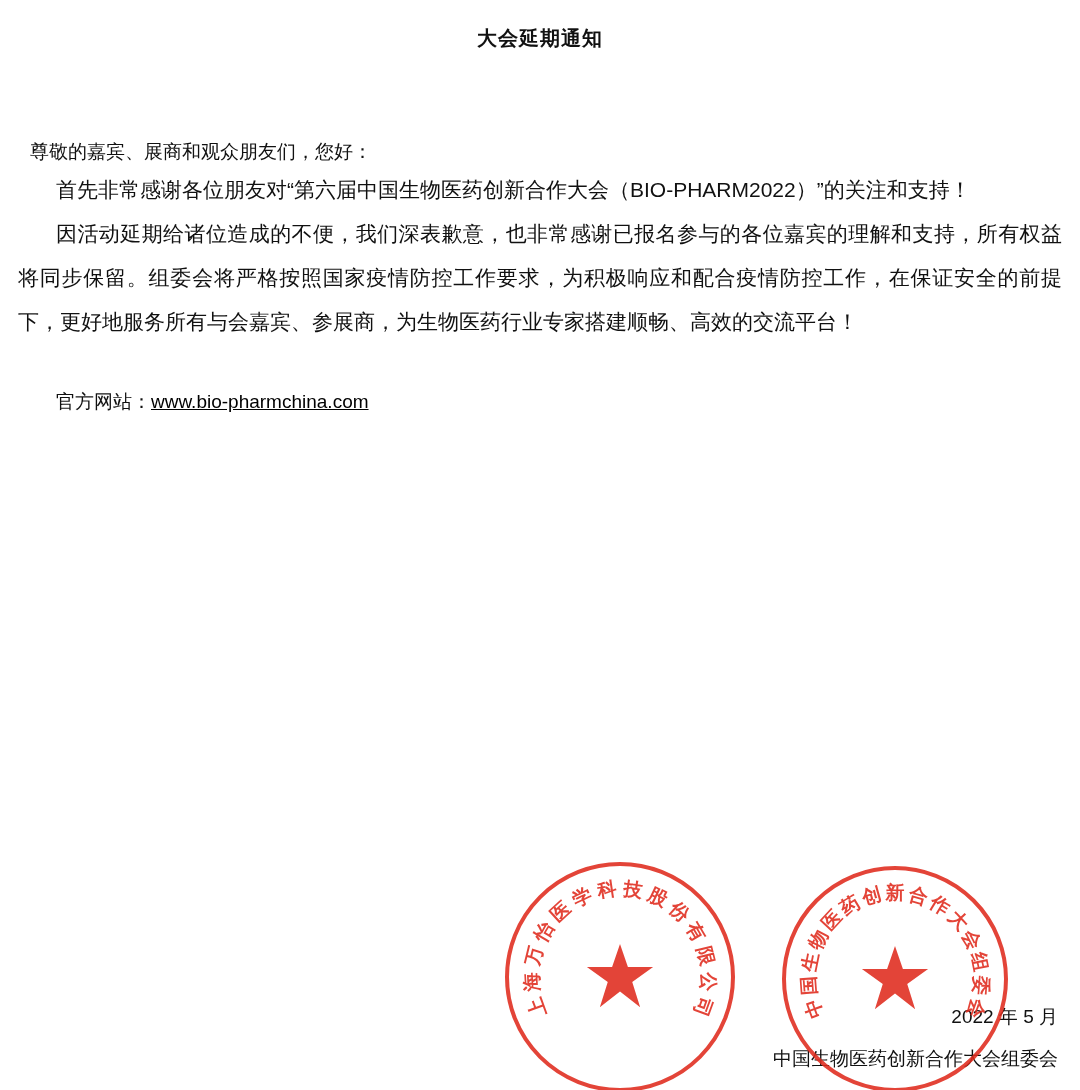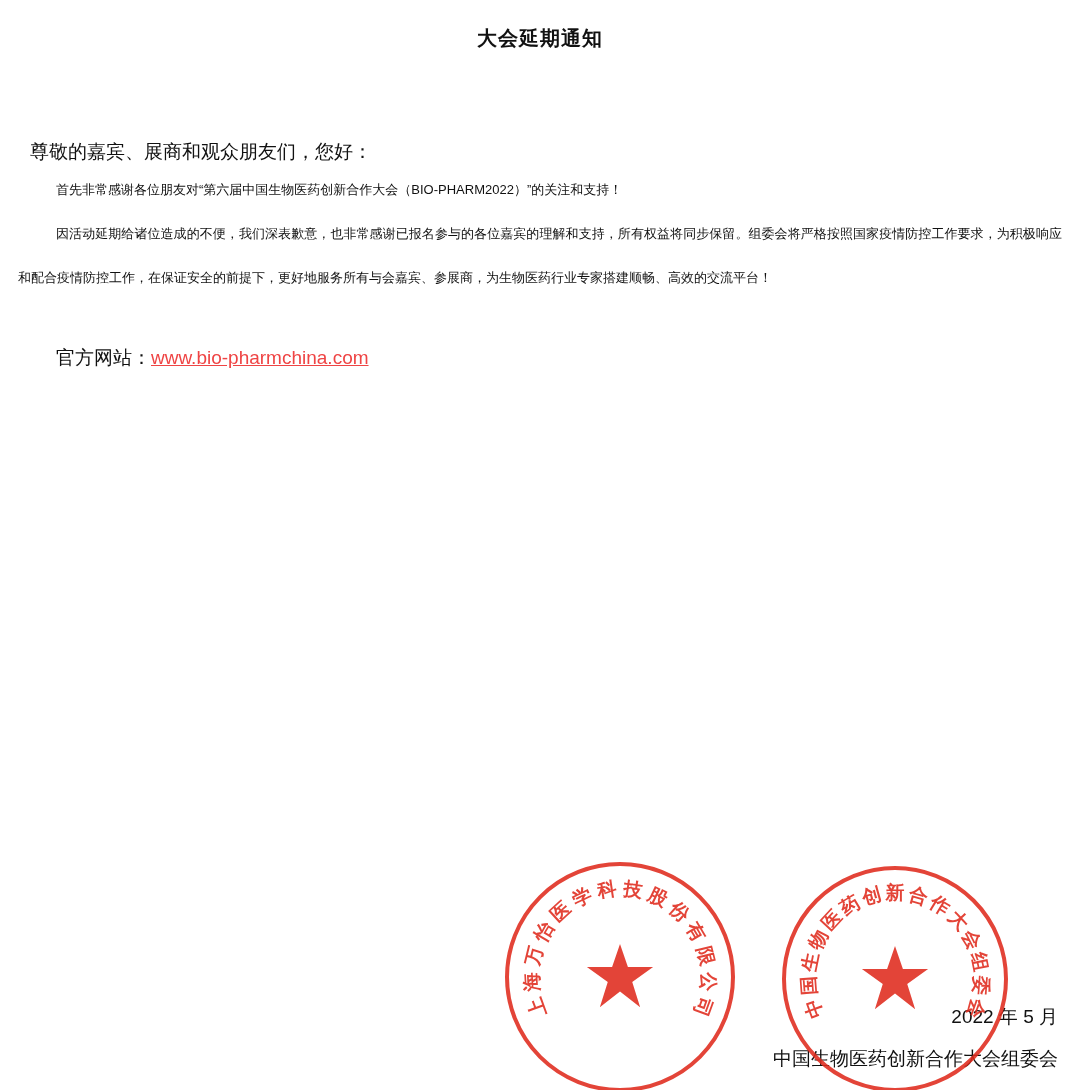--- a/index.html
+++ b/index.html
@@ -30,41 +30,41 @@
     margin: 18px 0 0 0;
     line-height: 40px;
   }
   .salutation {
     font-size: 19px;
     line-height: 32px;
     margin-top: 78px;
     margin-left: 12px;
   }
   p.body-para {
-    font-size: 13px;
+    font-size: 21px;
     line-height: 44px;
     margin: 0;
     text-indent: 38px;
     text-align: justify;
   }
   .para-gap-1 { margin-top: 46px; }
   .para-gap-2 { margin-top: 44px; }
   .para-gap-3 { margin-top: 42px; }
   .para-gap-4 { margin-top: 40px; }
   .highlight-red {
     color: #e8241a;
   }
   .website-line {
     font-size: 19px;
     line-height: 32px;
     margin-top: 42px;
     text-indent: 38px;
   }
   .website-link {
-    color: #ef4444;
+    color: #000000;
     text-decoration: underline;
   }
   .sign-block {
     position: absolute;
     right: 22px;
     bottom: 28px;
     text-align: right;
     font-size: 19px;
     line-height: 42px;
   }

